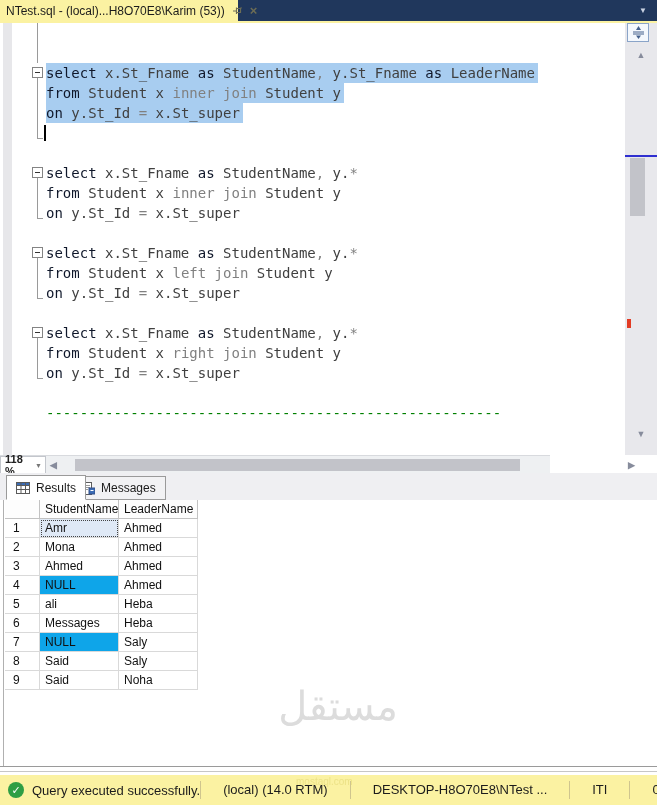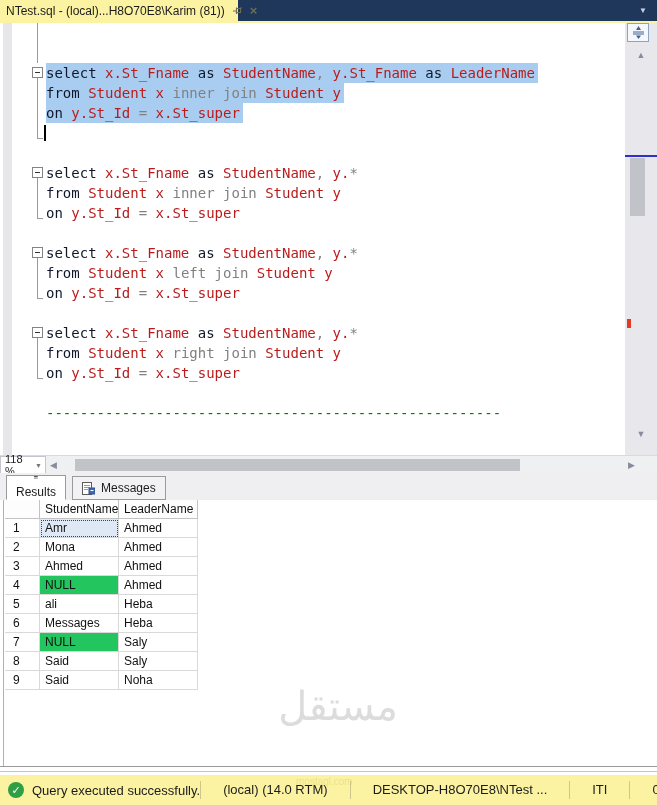--- a/index.html
+++ b/index.html
@@ -19,74 +19,74 @@
   .pin { width:11px; height:11px; flex:0 0 auto; }
   .closex { font-size:13px; color:#6d6d55; line-height:11px; font-weight:bold; cursor:default; }
   .tab-menu { position:absolute; right:10px; top:6px; font-size:8px; color:#c9d2e2; }
   
   .editor { position:absolute; left:0; top:23px; width:657px; height:432px; background:#ffffff; overflow:hidden; }
   .indicator-margin { position:absolute; left:3px; top:0; width:9px; height:100%; background:#e7e7ea; }
   .code { position:absolute; left:0; top:0; width:625px; height:100%; font-family:"DejaVu Sans Mono","Liberation Mono",monospace; font-size:14px; }
   .line { position:relative; height:20px; line-height:20px; white-space:pre; padding-left:46px; }
   .ltxt { display:inline-block; height:20px; }
   .ltxt.sel { background:#a8cdf0; padding-right:3px; }
-  .tok-k { color:#0f172a; } .tok-d { color:#b91c1c; } .tok-g { color:#808080; } .tok-c { color:#008000; }
+  .tok-k { color:#0f172a; } .tok-d { color:#404040; } .tok-g { color:#808080; } .tok-c { color:#008000; }
   .fold-v { position:absolute; left:37px; top:0; width:1px; height:100%; background:#9a9a9a; }
   .fold-v.half { height:80%; }
   .fold-foot { position:absolute; left:37px; top:calc(80% - 1px); width:6px; height:1px; background:#9a9a9a; }
   .fold-box { position:absolute; left:32px; top:4px; width:11px; height:11px; border:1px solid #848484; background:#ffffff; }
   .fold-box i { position:absolute; left:2px; top:4px; width:5px; height:1px; background:#333; }
   .fold-stub { position:absolute; left:37px; top:15px; width:1px; height:5px; background:#9a9a9a; }
   .caret { position:absolute; left:44px; top:2px; width:2px; height:16px; background:#000; }
   
   .vscroll { position:absolute; right:0; top:0; width:32px; height:100%; background:#e8e8ec; }
   .split-btn { position:absolute; left:2px; top:0; width:22px; height:19px; background:#f4f8fd; border:1px solid #8aa4c8; display:flex; align-items:center; justify-content:center; }
   .vs-arrow { position:absolute; left:0; width:100%; text-align:center; font-size:9px; color:#878c9c; }
   .v-thumb { position:absolute; left:5px; top:135px; width:15px; height:58px; background:#c2c3c9; }
   .caret-mark { position:absolute; left:0; top:132px; width:100%; height:2px; background:#2f2fd0; }
   .red-mark { position:absolute; left:2px; top:296px; width:4px; height:9px; background:#e23b24; }
   
-  .hscroll { position:absolute; left:0; top:455px; width:657px; height:18px; background:#eef0f2; border-top:1px solid #d8dade; }
+  .hscroll { position:absolute; left:0; top:455px; width:550px; height:18px; background:#eef0f2; border-top:1px solid #d8dade;font-weight:bold; }
   .zoom-combo { position:absolute; left:0; top:0; width:46px; height:18px; background:#ffffff; border:1px solid #c3c6cc; font-size:11px; color:#222; display:flex; align-items:center; padding-left:4px; gap:4px; }
   .zoom-combo .arr { font-size:7px; color:#777; margin-left:auto; margin-right:3px; }
   .hs-left { position:absolute; left:50px; top:4px; font-size:9px; color:#878c9c; }
   .hs-right { position:absolute; left:628px; top:4px; font-size:9px; color:#878c9c; }
   .h-thumb { position:absolute; left:75px; top:3px; width:445px; height:12px; background:#c2c3c9; }
   
   .results-pane { position:absolute; left:0; top:473px; width:657px; height:302px; background:#ffffff; }
   .rtab-strip { position:absolute; left:0; top:0; width:657px; height:27px; background:#efeff2; }
   .rtab { position:absolute; top:3px; height:24px; display:flex; align-items:center; gap:6px; padding:0 9px; font-size:12px; color:#1c1c1c; border:1px solid #9a9a9a; background:#f2f2f4; }
   .rtab.active { top:2px; height:25px; background:#ffffff; border-bottom:1px solid #ffffff; z-index:2; }
-  .rtab-results { left:6px;flex-direction:column; } .rtab-messages { left:72px; }
+  .rtab-results { left:6px; } .rtab-messages { left:72px; }
   .pane-left-border { position:absolute; left:3px; top:27px; width:1px; height:267px; background:#b0b0b0; }
   .grid { position:absolute; left:5px; top:27px; font-size:12px; color:#111; }
   .grow { display:flex; }
   .gcell { height:19px; line-height:18px; border-right:1px solid #d9d9d9; border-bottom:1px solid #d9d9d9; padding-left:5px; overflow:hidden; white-space:nowrap; background:#fff; }
   .ghead .gcell { border-right:1px solid #c2c2c2; border-bottom:1px solid #c2c2c2; background:#fdfdfd; }
   .c-num { width:35px; padding-left:8px; }
   .c-col { width:79px; }
-  .gcell.nullv { background:#22c55e; }
+  .gcell.nullv { background:#0ea5e9; }
   .gcell.selcell { background:#dfe9f6; outline:1px dotted #444; outline-offset:-2px; }
   .watermark { position:absolute; left:278px; top:683px; width:120px; font-size:40px; font-weight:normal; color:#dcdcdc; direction:rtl; z-index:1; }
   .sep-line1 { position:absolute; left:0; top:766px; width:657px; height:1px; background:#9a9a9a; z-index:2; }
   .sep-line2 { position:absolute; left:0; top:771px; width:657px; height:1px; background:#c6c6c6; z-index:2; }
   
   .statusbar { position:absolute; left:0; top:775px; width:657px; height:30px; background:#fbf2a2; display:flex; align-items:center; padding:0 8px; font-size:13px; color:#1c1c1c; z-index:3; }
   .status-check { width:16px; height:16px; border-radius:50%; background:#2f9e44; color:#fff; font-size:11px; line-height:16px; text-align:center; margin-right:8px; flex:0 0 auto; }
   .status-msg { flex:1 1 auto; white-space:nowrap; }
   .sfield { padding:0 22px; border-left:1px solid #cfc58e; white-space:nowrap; height:18px; line-height:18px; }
   .site-mark { position:absolute; left:296px; top:1px; font-size:10px; color:#ece287; }
   svg { display:block; }
 </style>
 </head>
 <body>
 
 <div class="tabbar">
   <div class="doc-tab">
-    <span class="title">NTest.sql - (local)...H8O70E8\Karim (81))</span>
+    <span class="title">NTest.sql - (local)...H8O70E8\Karim (53))</span>
     <svg class="pin" viewBox="0 0 11 11">
       <path d="M1 6 H4 M4.5 2.5 V9 M4.5 3.5 H8.5 V7.5 H4.5 M8.5 3.5 L9.5 2.5" stroke="#6d6d55" stroke-width="1.2" fill="none"></path>
     </svg>
     <span class="closex">×</span>
   </div>
   <span class="tab-menu">▼</span>
 </div>
 <div class="tab-underline"></div>
 
 <div class="editor">

